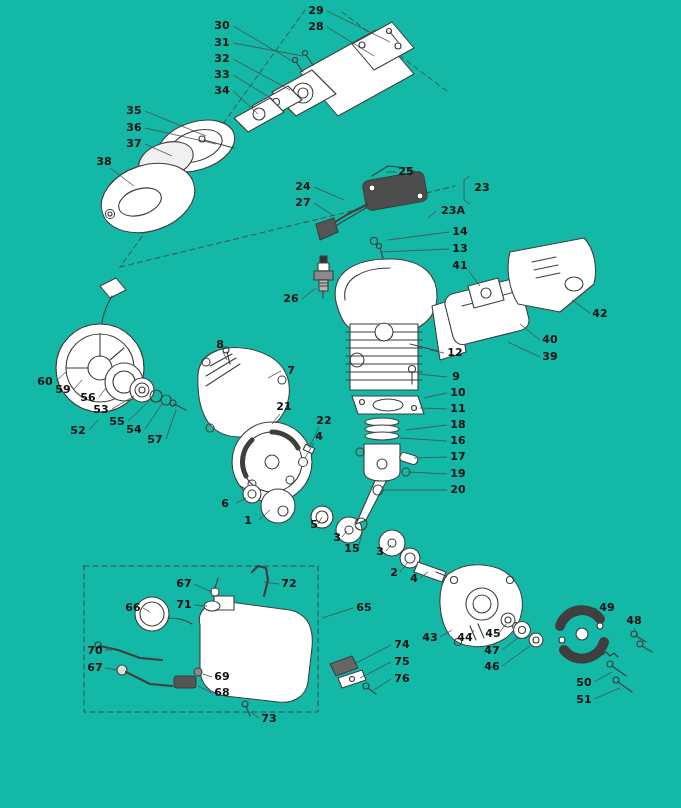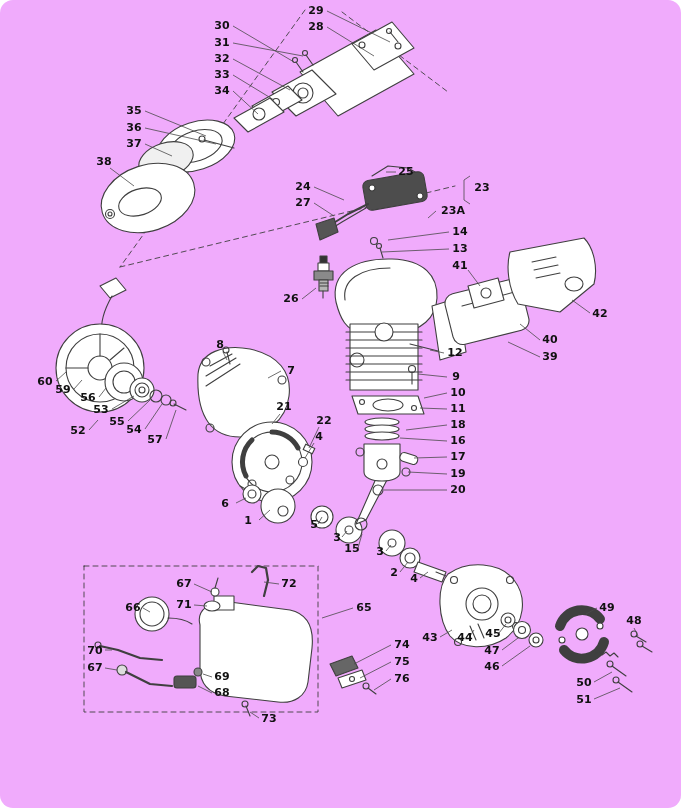--- a/index.html
+++ b/index.html
@@ -1,17 +1,17 @@
 <!DOCTYPE html>
 <html><head>
 <meta charset="utf-8">
 <style>
   html,body{margin:0;padding:0;background:#ffffff;}
-  .stage{position:relative;width:681px;height:808px;background:#f0abfc;overflow:hidden;
-         font-family:"DejaVu Sans",sans-serif;border-radius:13px;}
+  .stage{position:relative;width:681px;height:808px;background:#14b8a6;overflow:hidden;
+         font-family:"DejaVu Sans",sans-serif;}
   svg{display:block;}
   text.callout{font-family:"DejaVu Sans",sans-serif;font-weight:bold;font-size:11px;
                fill:#111111;text-anchor:middle;}
   .leader{stroke:#4a4a4a;stroke-width:0.8;fill:none;}
   .art{stroke:#3f3f3f;stroke-width:1.1;fill:none;stroke-linejoin:round;stroke-linecap:round;}
   .dash{stroke-dasharray:5 4;stroke-width:0.9;}
 </style>
 </head>
 <body>
 

